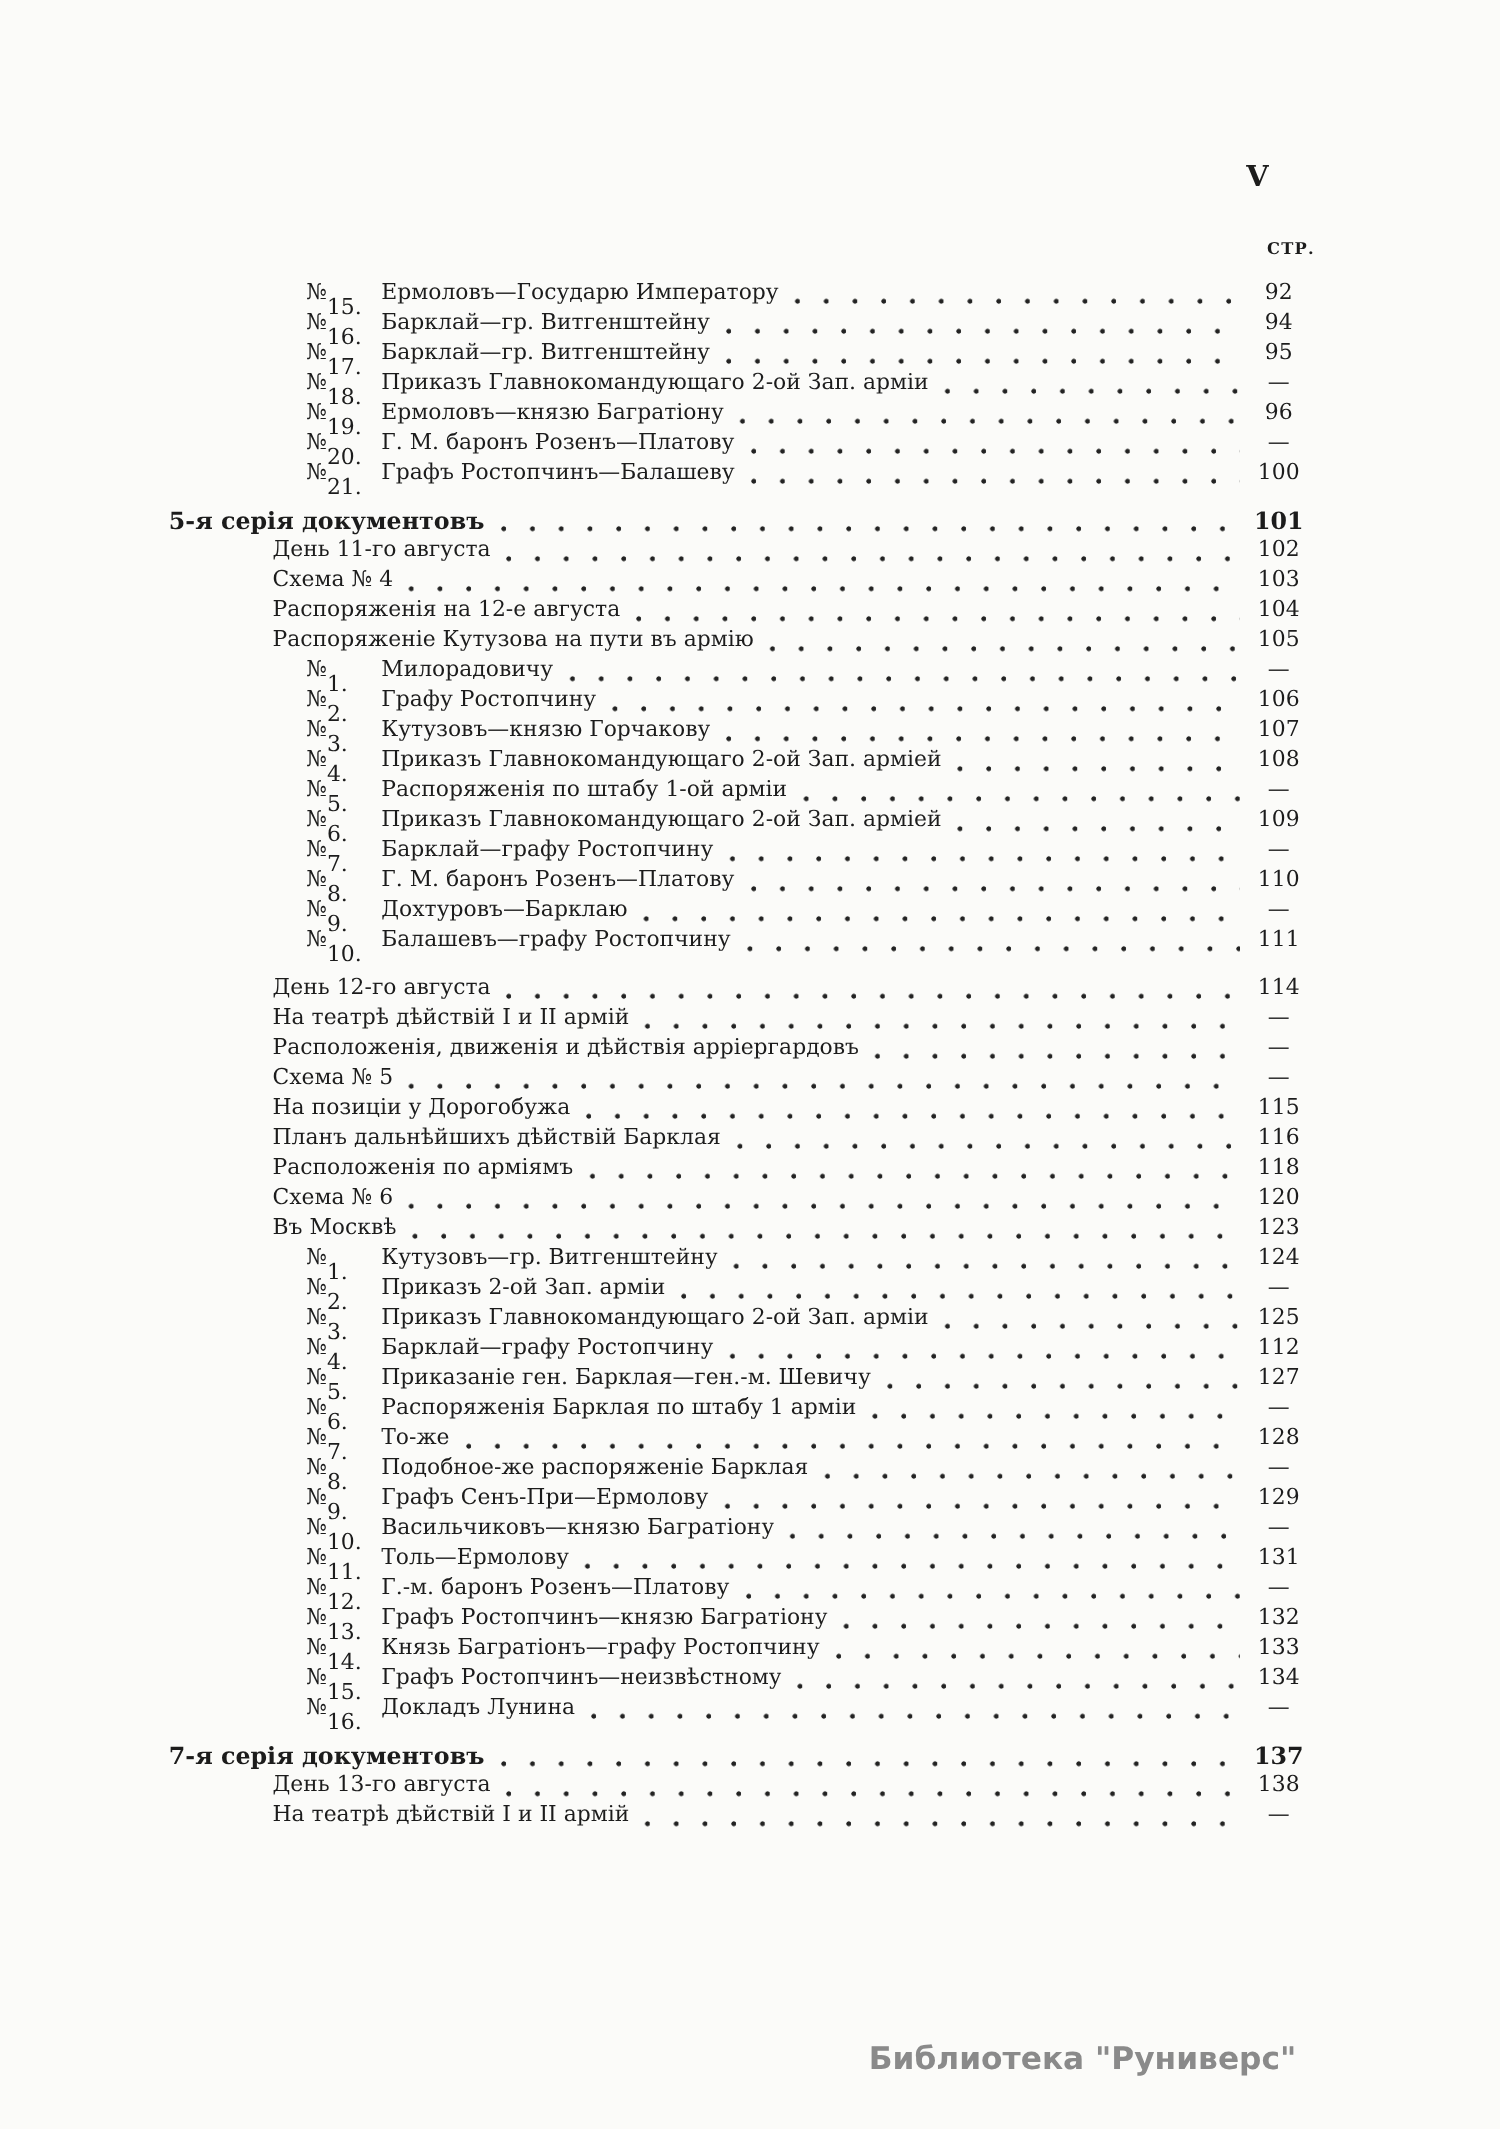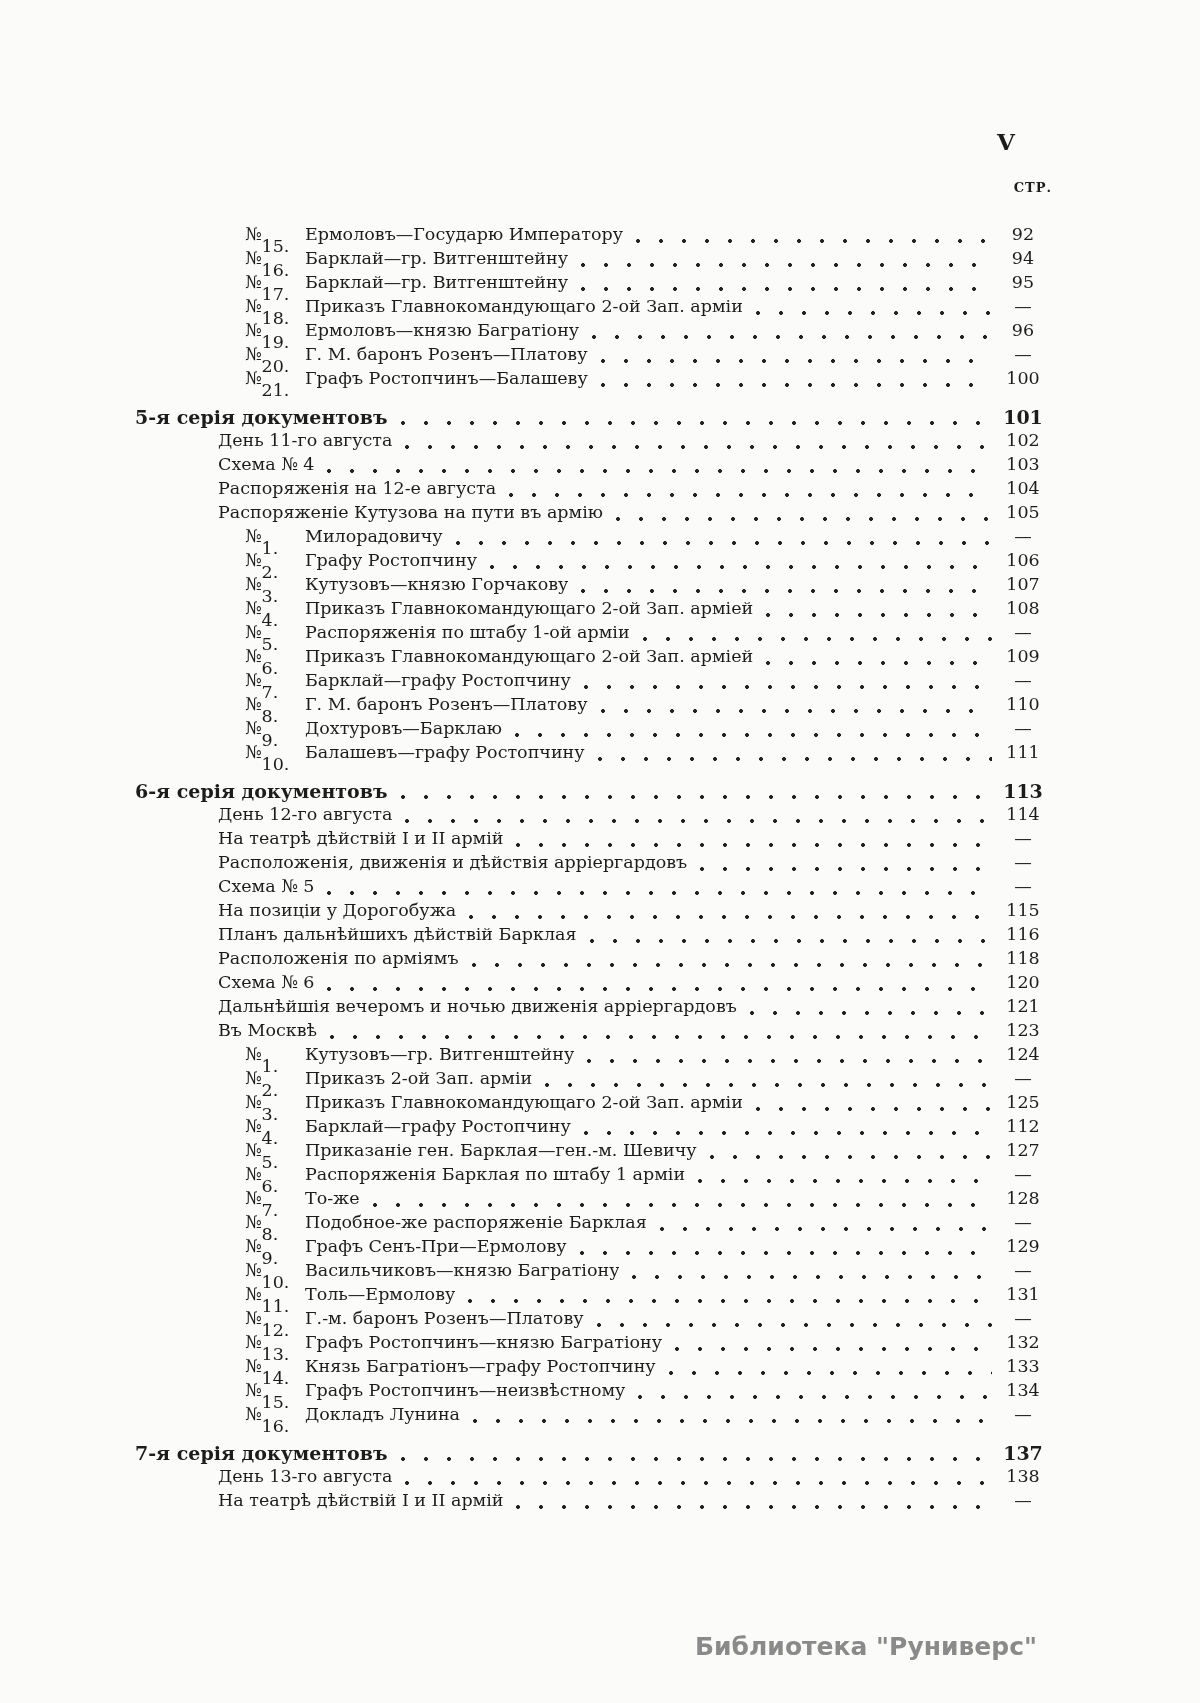--- a/index.html
+++ b/index.html
@@ -9,21 +9,21 @@
     font-family: "DejaVu Serif", serif;
     color: #1c1c1c;
     position: relative;
     overflow: hidden;
   }
   .folio {
     position: absolute; top: 128px; left: 997px;
     font-size: 23px; font-weight: bold; letter-spacing: 1px;
   }
   .str-header {
-    position: absolute; top: 180px; right: 148px;
+    position: absolute; top: 192px; right: 148px;
     font-size: 13px; font-weight: bold; letter-spacing: 1px;
   }
   .toc {
     position: absolute; left: 135px; top: 224px; width: 913px;
     font-size: 17.5px;
   }
   .section { margin-top: 0; }
   .section + .section { margin-top: 14px; }
   .row {
     display: flex; align-items: baseline;
@@ -233,25 +233,20 @@
         <div class="numcell">
           <span class="sym">№</span>
           <span class="val">10.</span>
         </div>
         <span class="title">Балашевъ—графу Ростопчину</span>
         <div class="dots"></div>
         <span class="pg">111</span>
       </div>
     </div>
     <div class="section">
-      <div class="row header-row">
-        <span class="title">6-я серія документовъ</span>
-        <div class="dots"></div>
-        <span class="pg">113</span>
-      </div>
       <div class="row sub">
         <span class="title">День 12-го августа</span>
         <div class="dots"></div>
         <span class="pg">114</span>
       </div>
       <div class="row sub">
         <span class="title">На театрѣ дѣйствій I и II армій</span>
         <div class="dots"></div>
         <span class="pg">—</span>
       </div>
@@ -277,25 +272,20 @@
       </div>
       <div class="row sub">
         <span class="title">Расположенія по арміямъ</span>
         <div class="dots"></div>
         <span class="pg">118</span>
       </div>
       <div class="row sub">
         <span class="title">Схема № 6</span>
         <div class="dots"></div>
         <span class="pg">120</span>
-      </div>
-      <div class="row sub">
-        <span class="title">Дальнѣйшія вечеромъ и ночью движенія арріергардовъ</span>
-        <div class="dots"></div>
-        <span class="pg">121</span>
       </div>
       <div class="row sub">
         <span class="title">Въ Москвѣ</span>
         <div class="dots"></div>
         <span class="pg">123</span>
       </div>
       <div class="row">
         <div class="numcell">
           <span class="sym">№</span>
           <span class="val">1.</span>

